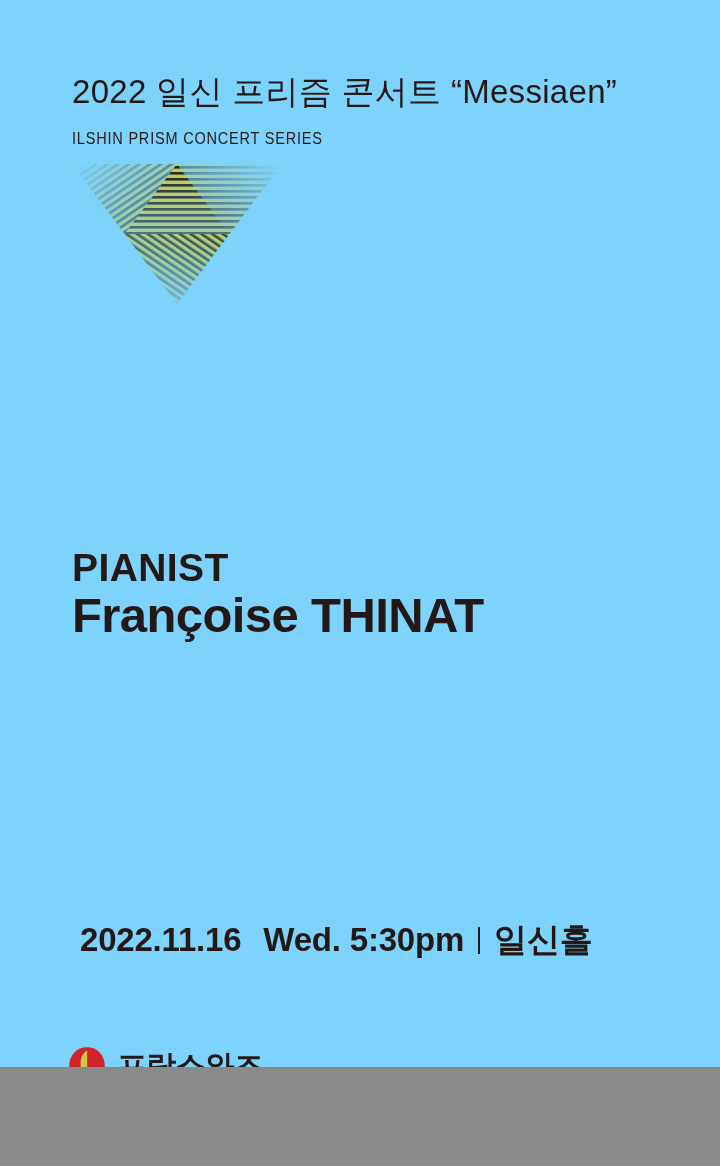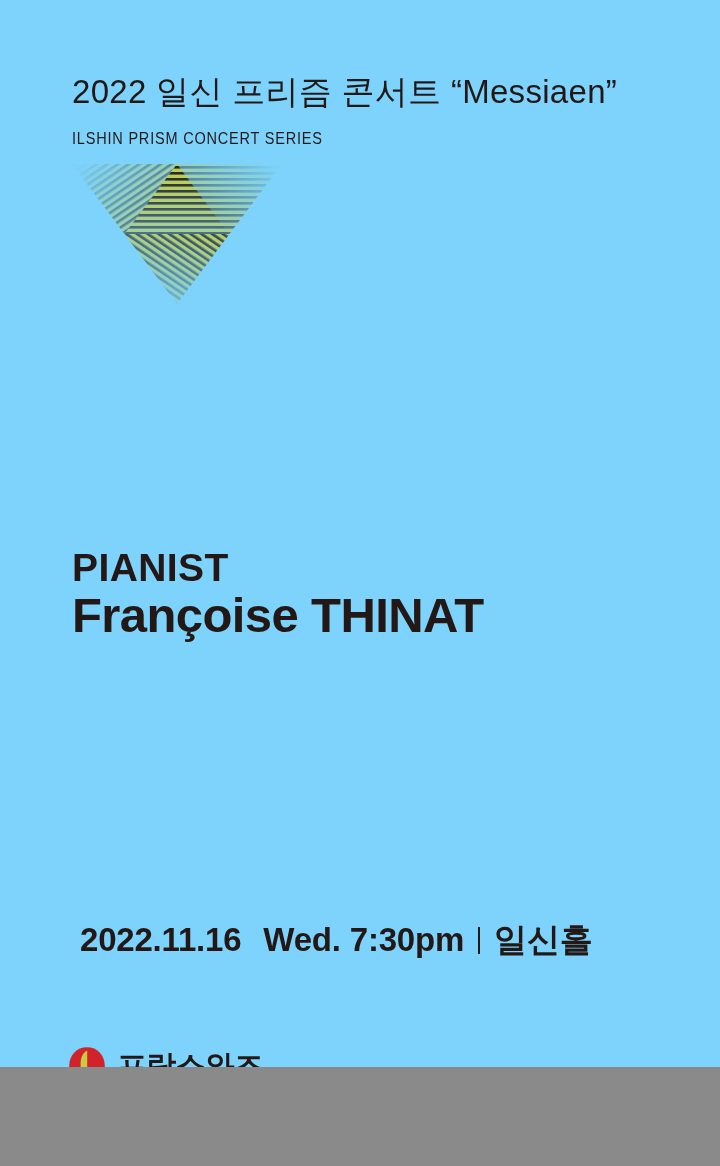--- a/index.html
+++ b/index.html
@@ -239,21 +239,21 @@
     </svg>
   </div>
 
   <div class="artist-block">
     <div class="artist-role">PIANIST</div>
     <div class="artist-name-en">Françoise THINAT</div>
   </div>
 
   <div class="schedule">
     <span class="sched-date">2022.11.16</span>
-    <span class="sched-time">Wed. 7:30pm</span>
+    <span class="sched-time">Wed. 5:30pm</span>
     <span class="sched-sep"></span>
     <span class="sched-venue">일신홀</span>
   </div>
 
   <div class="footer-logo">
     <span class="logo-mark">
       <svg viewBox="0 0 38 40" xmlns="http://www.w3.org/2000/svg" aria-hidden="true">
         <path d="M19 1.2 C29 1.2 36.8 8.8 36.8 20 C36.8 31.2 29 38.8 19 38.8
                  C9 38.8 1.2 31.2 1.2 20 C1.2 8.8 9 1.2 19 1.2 Z" fill="#d2232a"></path>
         <path d="M19.4 4.2 L27.2 4.2 L27.2 37.4

